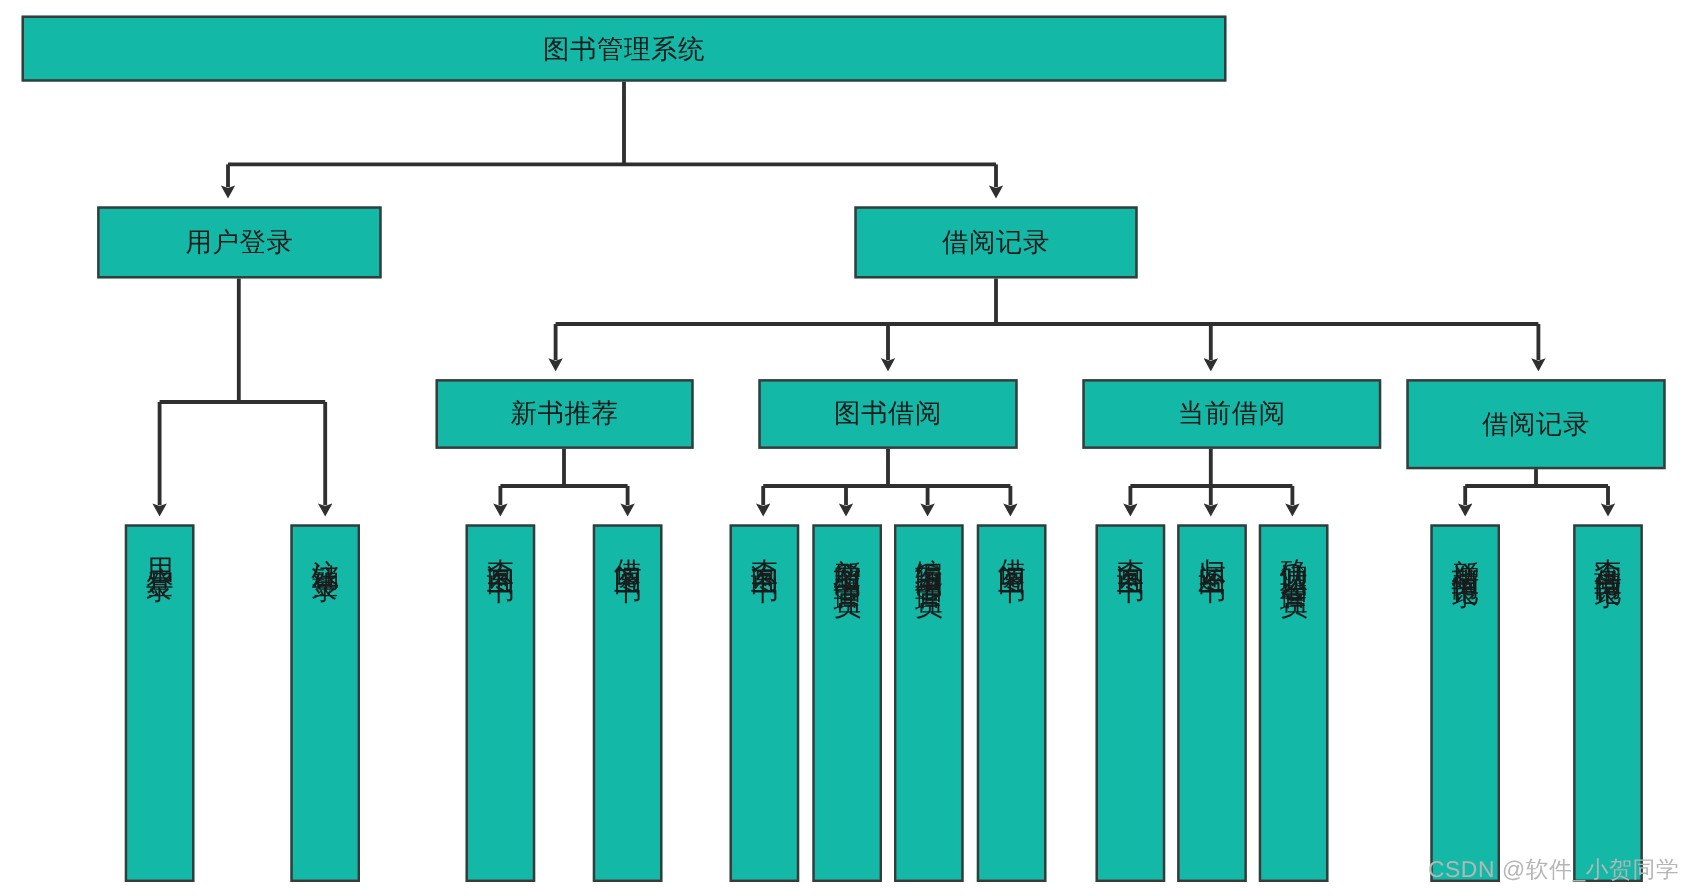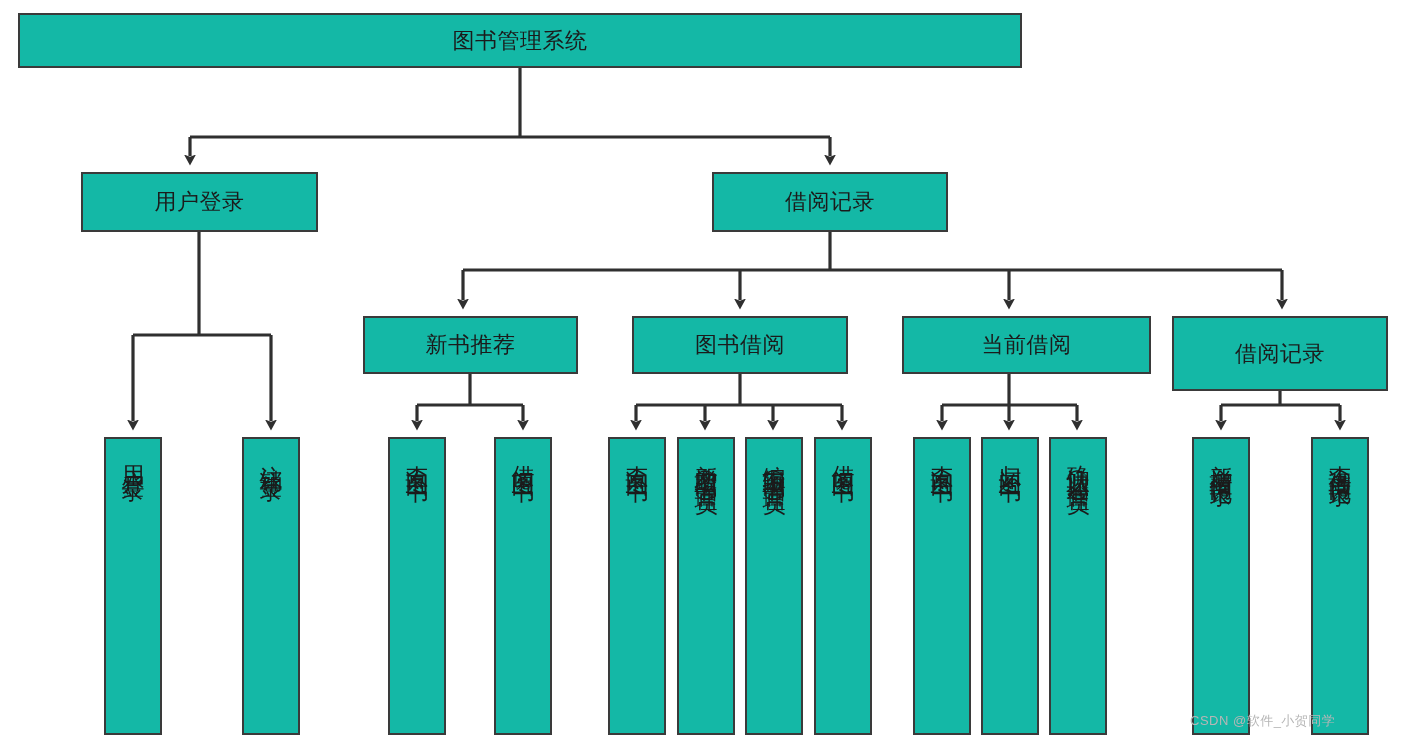--- a/index.html
+++ b/index.html
@@ -57,21 +57,21 @@
     text-orientation: upright;
     letter-spacing: 5px;
     font-size: 23px;
     white-space: nowrap;
   }
   .node.vert.tall-text .node-label {
     letter-spacing: 4px;
   }
   .watermark {
     position: absolute;
-    font-size: 13px;
+    font-size: 19px;
     color: #b6b6b6;
     white-space: nowrap;
     letter-spacing: 0.5px;
   }
 </style>
 </head>
 <body>
 
 <div id="diagram-root">
 

